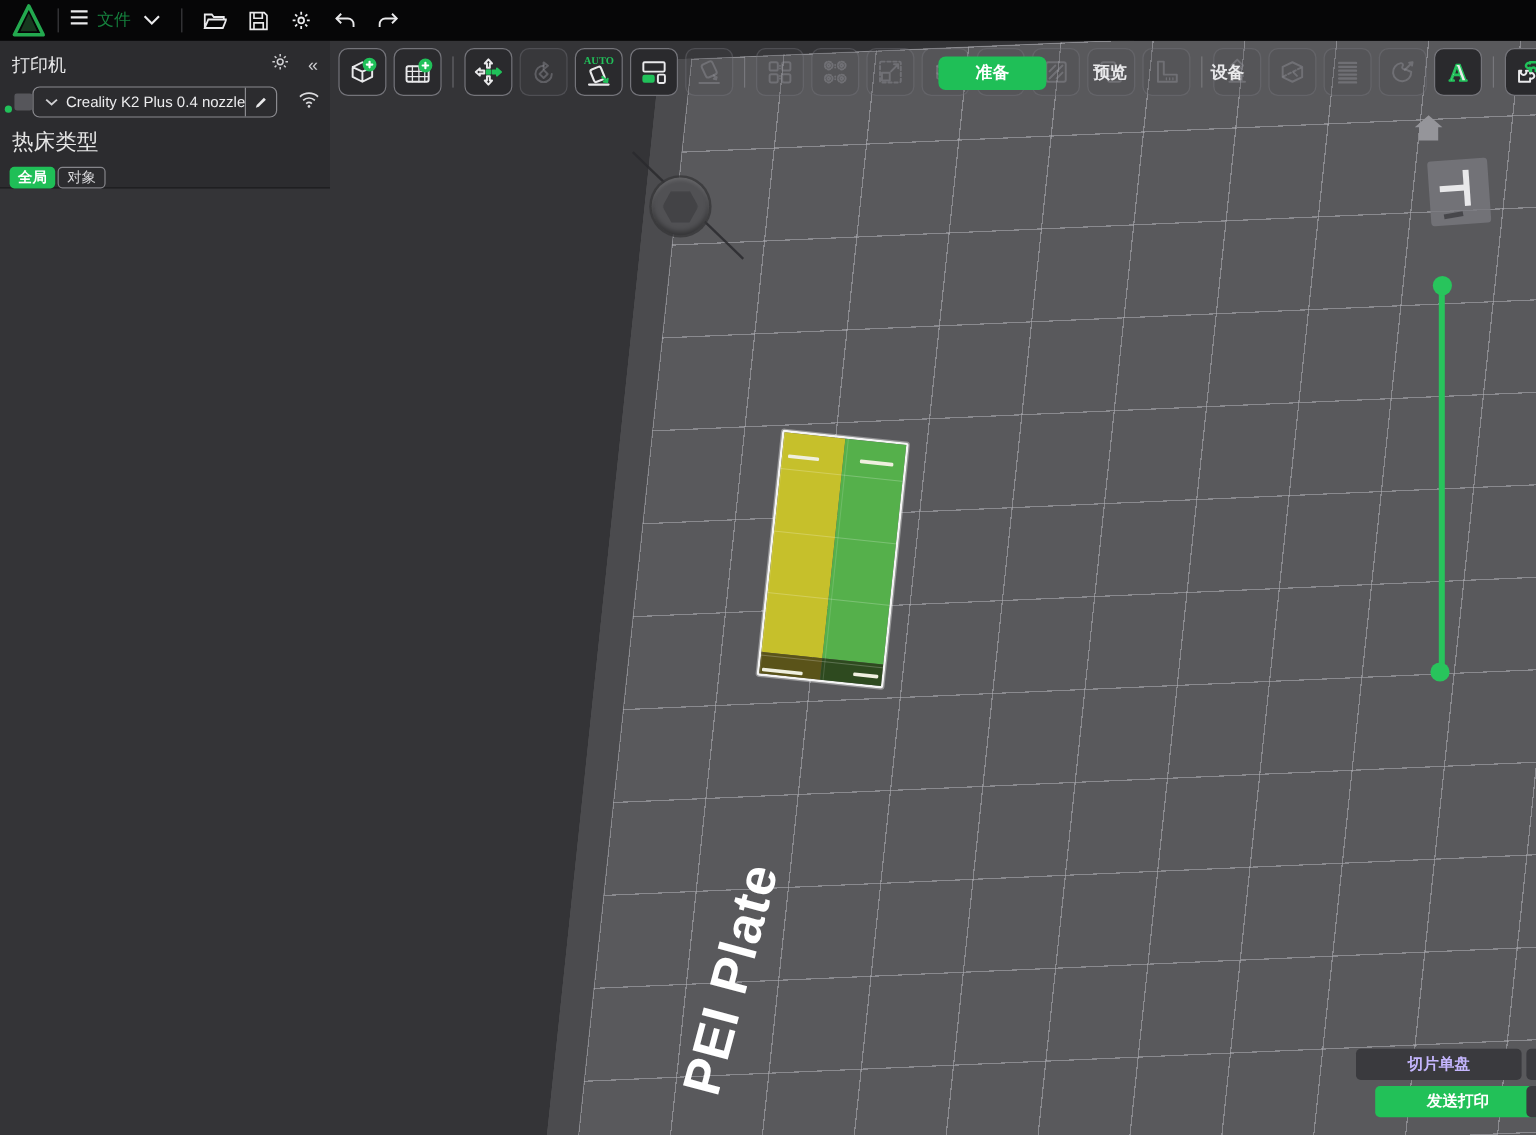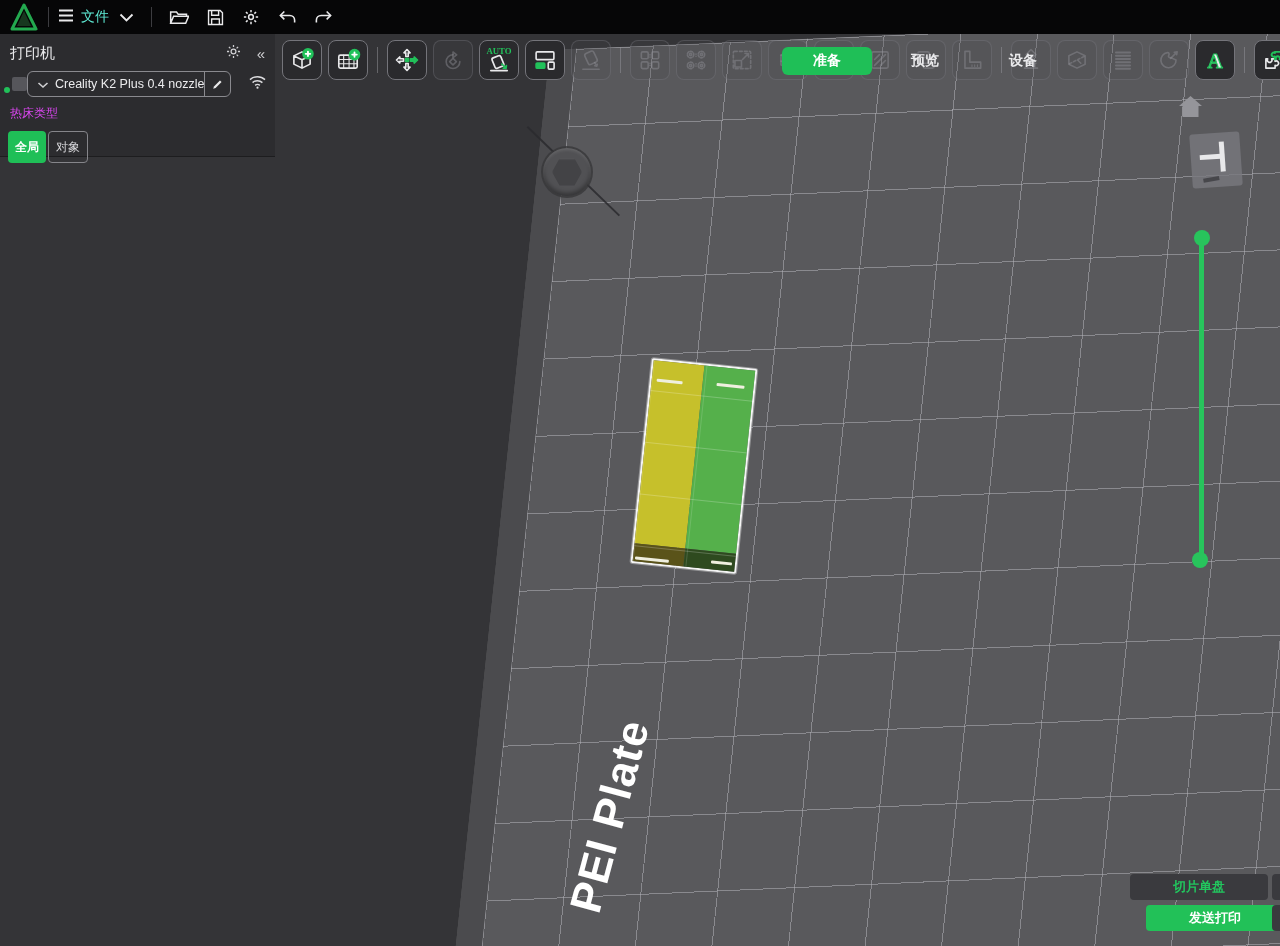--- a/index.html
+++ b/index.html
@@ -5,21 +5,21 @@
   * { margin:0; padding:0; box-sizing:border-box; }
   html,body { width:1280px; height:946px; overflow:hidden; background:#343437;
     font-family:"Liberation Sans", sans-serif; }
 
   
   .topbar { position:absolute; left:0; top:0; width:1280px; height:34px; background:#060607;
     display:flex; align-items:center; color:#e9e9eb; z-index:50; }
   .logo { width:30px; height:28px; margin-left:9px; }
   .tb-sep { width:1px; height:20px; background:#3c3c40; margin:0 9px; }
   .menu-file { display:flex; align-items:center; gap:7px; cursor:default; }
-  .menu-file .label { font-size:14px; color:#5eead4; }
+  .menu-file .label { font-size:14px; color:#15803d; }
   .icon-btn { width:26px; height:26px; display:flex; align-items:center; justify-content:center; margin:0 5px; border-radius:4px; }
   .chev-dd { margin:0 8px 0 10px; }
 
   .view-tabs { position:absolute; left:782px; top:0; height:34px; display:flex; align-items:center; gap:8px;margin-top:44px; }
   .view-tab { width:90px; height:28px; display:flex; align-items:center; justify-content:center;
     font-size:14px; font-weight:bold; color:#e9e9eb; border-radius:6px; }
   .view-tab.active { background:#1fbf57; color:#fff; }
 
   
   .viewport { position:absolute; left:0; top:34px; width:1280px; height:912px; overflow:hidden; background:#343437; }
@@ -95,31 +95,31 @@
   .printer-mini { width:20px; height:20px; position:relative; }
   .pm-body { position:absolute; left:2px; top:3px; width:15px; height:14px; background:#56565b; border-radius:2px; }
   .pm-dot { position:absolute; right:0; bottom:1px; width:6px; height:6px; border-radius:50%; background:#21c15a; }
   .pill { display:flex; align-items:center; border:1px solid #8a8a8f; border-radius:6px; height:26px; background:#2c2c2f; }
   .pill .chev { margin:0 6px 0 9px; }
   .pill .val { font-size:12.5px; color:#ececee; white-space:nowrap; }
   .printer-pill { flex:1; }
   .pencil-seg { margin-left:auto; width:26px; height:100%; border-left:1px solid #8a8a8f;
     display:flex; align-items:center; justify-content:center; }
   .bed-row { display:flex; align-items:center; padding:8px 12px 0 10px; gap:8px; }
-  .bed-label { font-size:12px; color:#d946ef; white-space:nowrap; }
+  .bed-label { font-size:18px; color:#e5e5e5; white-space:nowrap; }
   .bed-pill { flex:1; }
   .scope-row { display:flex; align-items:center; padding:9px 0 0 8px; }
-  .scope-tab { height:32px; padding:0 7px; display:flex; align-items:center; font-size:12px; }
+  .scope-tab { height:18px; padding:0 7px; display:flex; align-items:center; font-size:12px; }
   .scope-tab.active { background:#1fbf57; color:#fff; border-radius:4px; font-weight:bold; }
   .scope-tab.inactive { border:1px solid #85858a; border-radius:4px; color:#d8d8db; margin-left:2px; }
 
   
   .actions { position:absolute; z-index:40; }
   .act-btn { position:absolute; width:138px; height:26px; border-radius:4px; display:flex;
-    align-items:center; justify-content:center; font-size:13px; font-weight:bold; color:#22c55e; }
+    align-items:center; justify-content:center; font-size:13px; font-weight:bold; color:#c4b5fd; }
   .act-dark { background:#3a3a3e; }
   .act-green { background:#22c158; color:#fff;margin-left:16px; }
   .act-nub { position:absolute; width:8px; height:26px; background:#3a3a3e; border-radius:4px 0 0 4px; }
 </style>
 </head>
 <body>
 
 <div class="viewport">
   <div class="plate"></div>
   <div class="bolt-line"></div>

